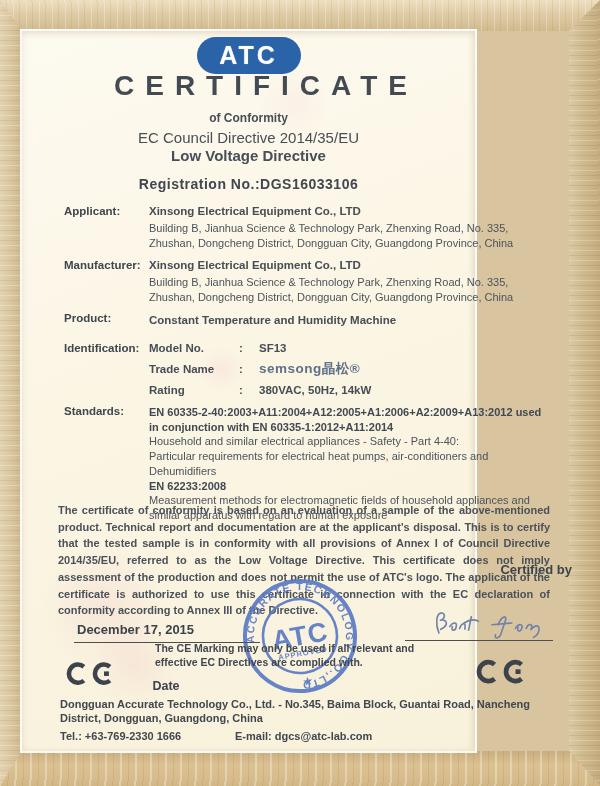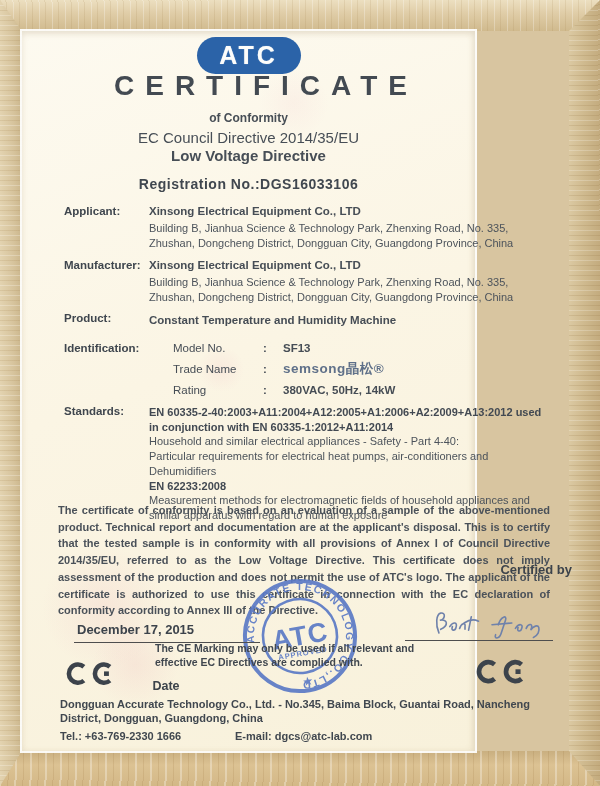--- a/index.html
+++ b/index.html
@@ -72,21 +72,21 @@
   .directive1 { left:0; top:98px;  width:100%; text-align:center; font-size:15px; font-weight:normal; color:#474e56; }
   .directive2 { left:0; top:116px; width:100%; text-align:center; font-size:15px; font-weight:bold; color:#474e56; }
   .registration { left:0; top:145px; width:100%; text-align:center; font-size:14px; font-weight:bold; color:#40474f; letter-spacing:.5px; }
 
   
   .row-label { position:absolute; left:42px; font-size:11.5px; font-weight:bold; color:#3f464e; }
   .row-value { position:absolute; left:127px; width:404px; font-size:11.5px; color:#464d55; }
   .company   { font-weight:bold; }
   .addr      { font-size:11px; line-height:1.32; margin-top:4px; color:#4c535b; }
   .ident-row { display:flex; margin-bottom:6px; align-items:baseline; }
-  .ident-key { width:90px; font-weight:normal; font-size:11.5px;margin-left:24px; }
+  .ident-key { width:90px; font-weight:bold; font-size:11.5px; }
   .ident-colon { width:20px; font-weight:bold; font-size:11.5px; }
   .ident-val { font-weight:bold; font-size:11.5px; }
   .tradename { font-size:13.5px; color:#5f7089; letter-spacing:.5px; }
   .std-line  { font-size:11px; line-height:1.34; color:#4c535b; }
   .std-line.b{ font-weight:bold; color:#424952; }
 
   .declaration {
     left:36px; top:471px; width:492px;
     font-size:11px; font-weight:bold; color:#4a5159;
     text-align:justify; line-height:1.52;

